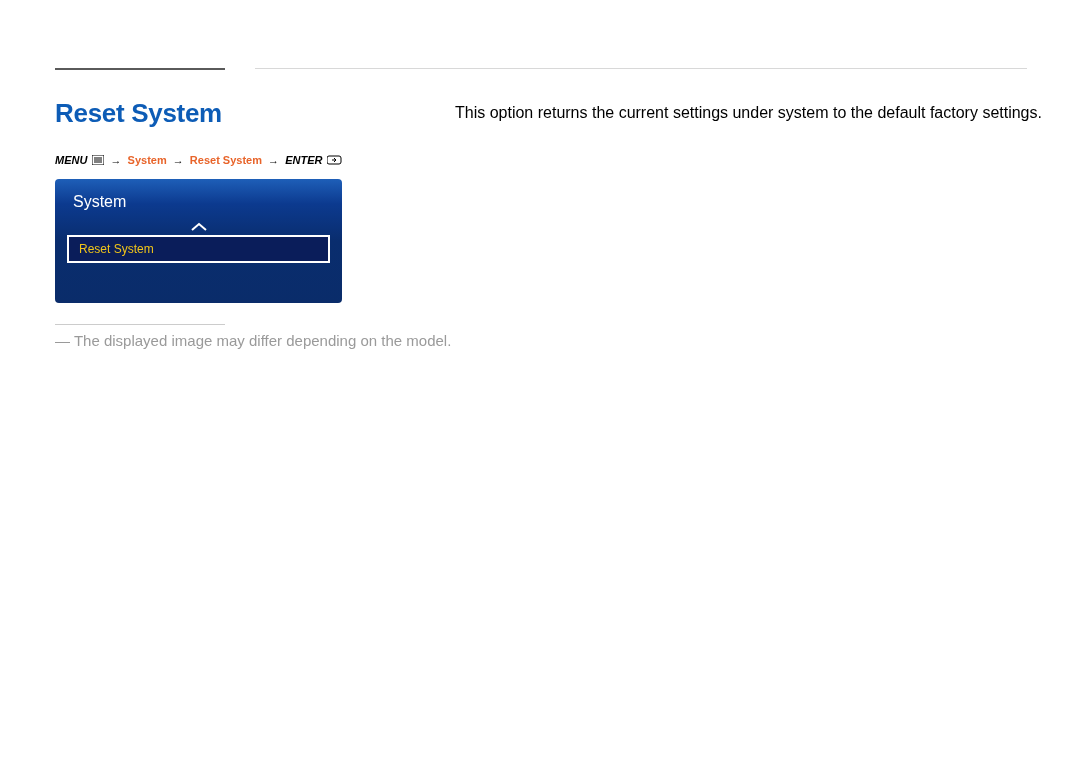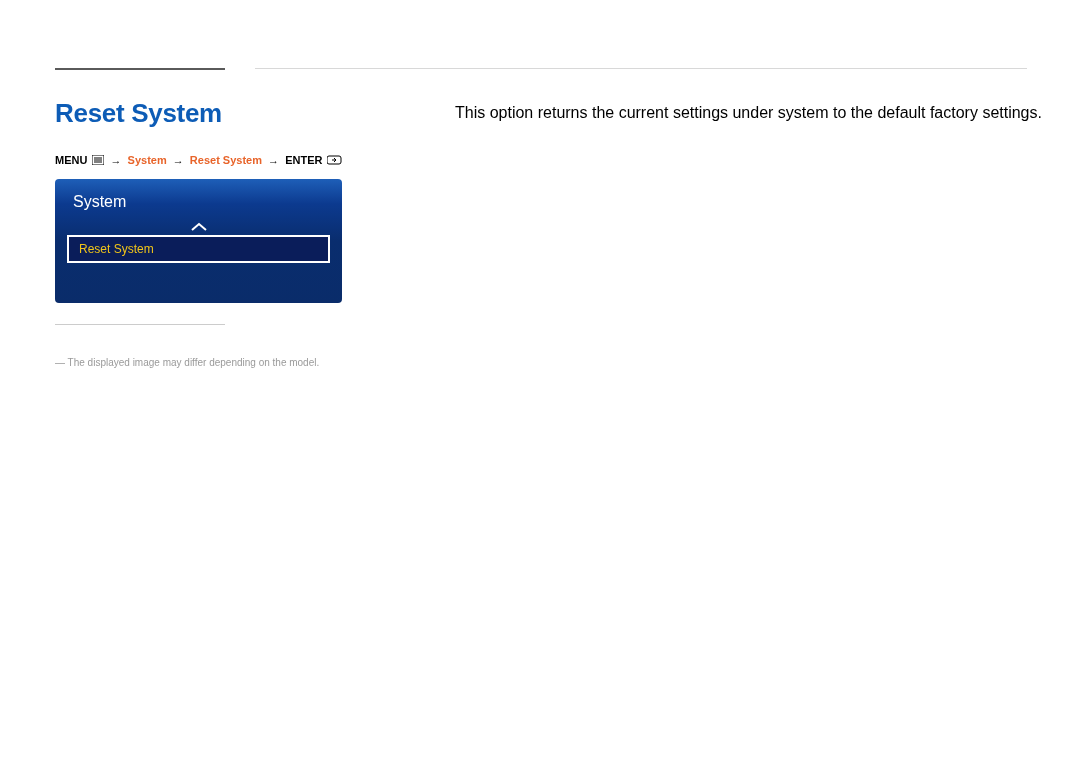--- a/index.html
+++ b/index.html
@@ -42,20 +42,21 @@
     .breadcrumb {
       position: absolute;
       top: 154px;
       left: 55px;
       font-size: 11px;
       color: #000;
     }
     .breadcrumb .bold {
       font-weight: bold;
       color: #000;
+      font-style: italic;
     }
     .breadcrumb .orange {
       color: #e8642a;
       font-weight: bold;
     }
     .breadcrumb .arrow {
       margin: 0 3px;
     }
     .menu-icon {
       display: inline-block;
@@ -112,23 +113,23 @@
     .footnote-divider {
       position: absolute;
       top: 324px;
       left: 55px;
       width: 170px;
       height: 1px;
       background: #cccccc;
     }
     .footnote {
       position: absolute;
-      top: 357px;
+      top: 332px;
       left: 55px;
-      font-size: 10px;
+      font-size: 15px;
       color: #9a9a9a;
     }
     .description {
       position: absolute;
       top: 104px;
       left: 455px;
       font-size: 16px;
       color: #000;
     }
   </style>

